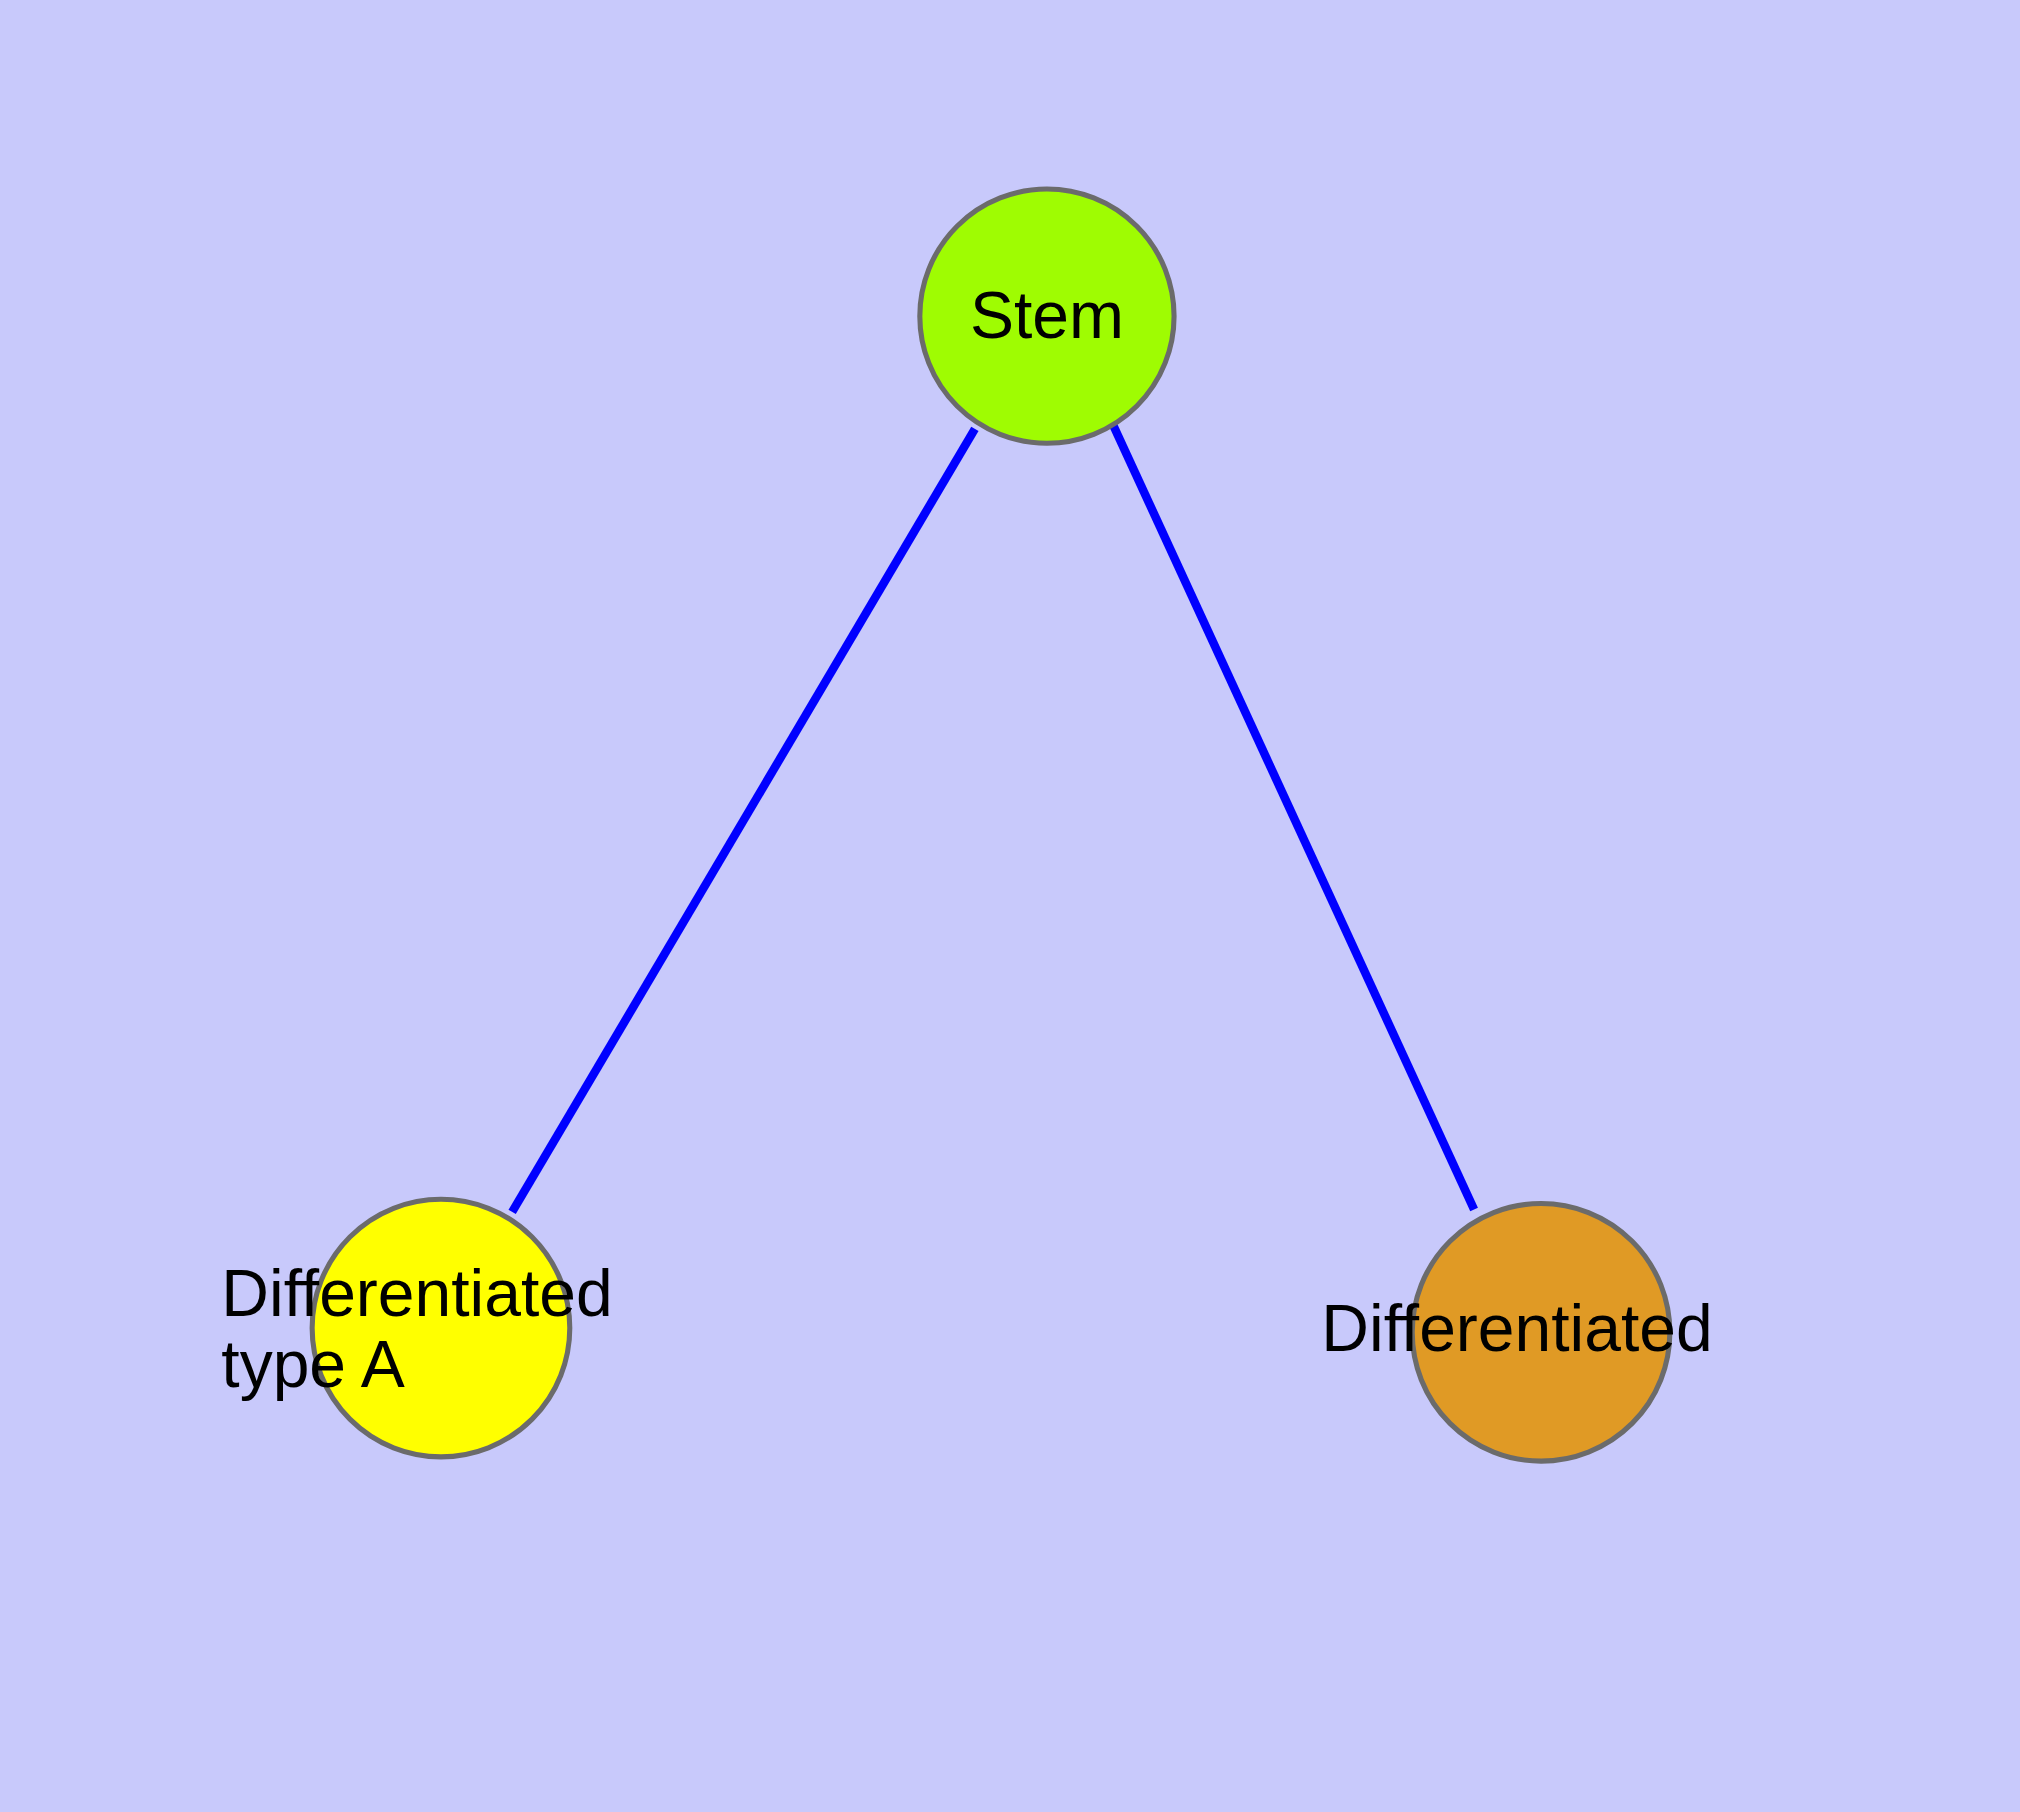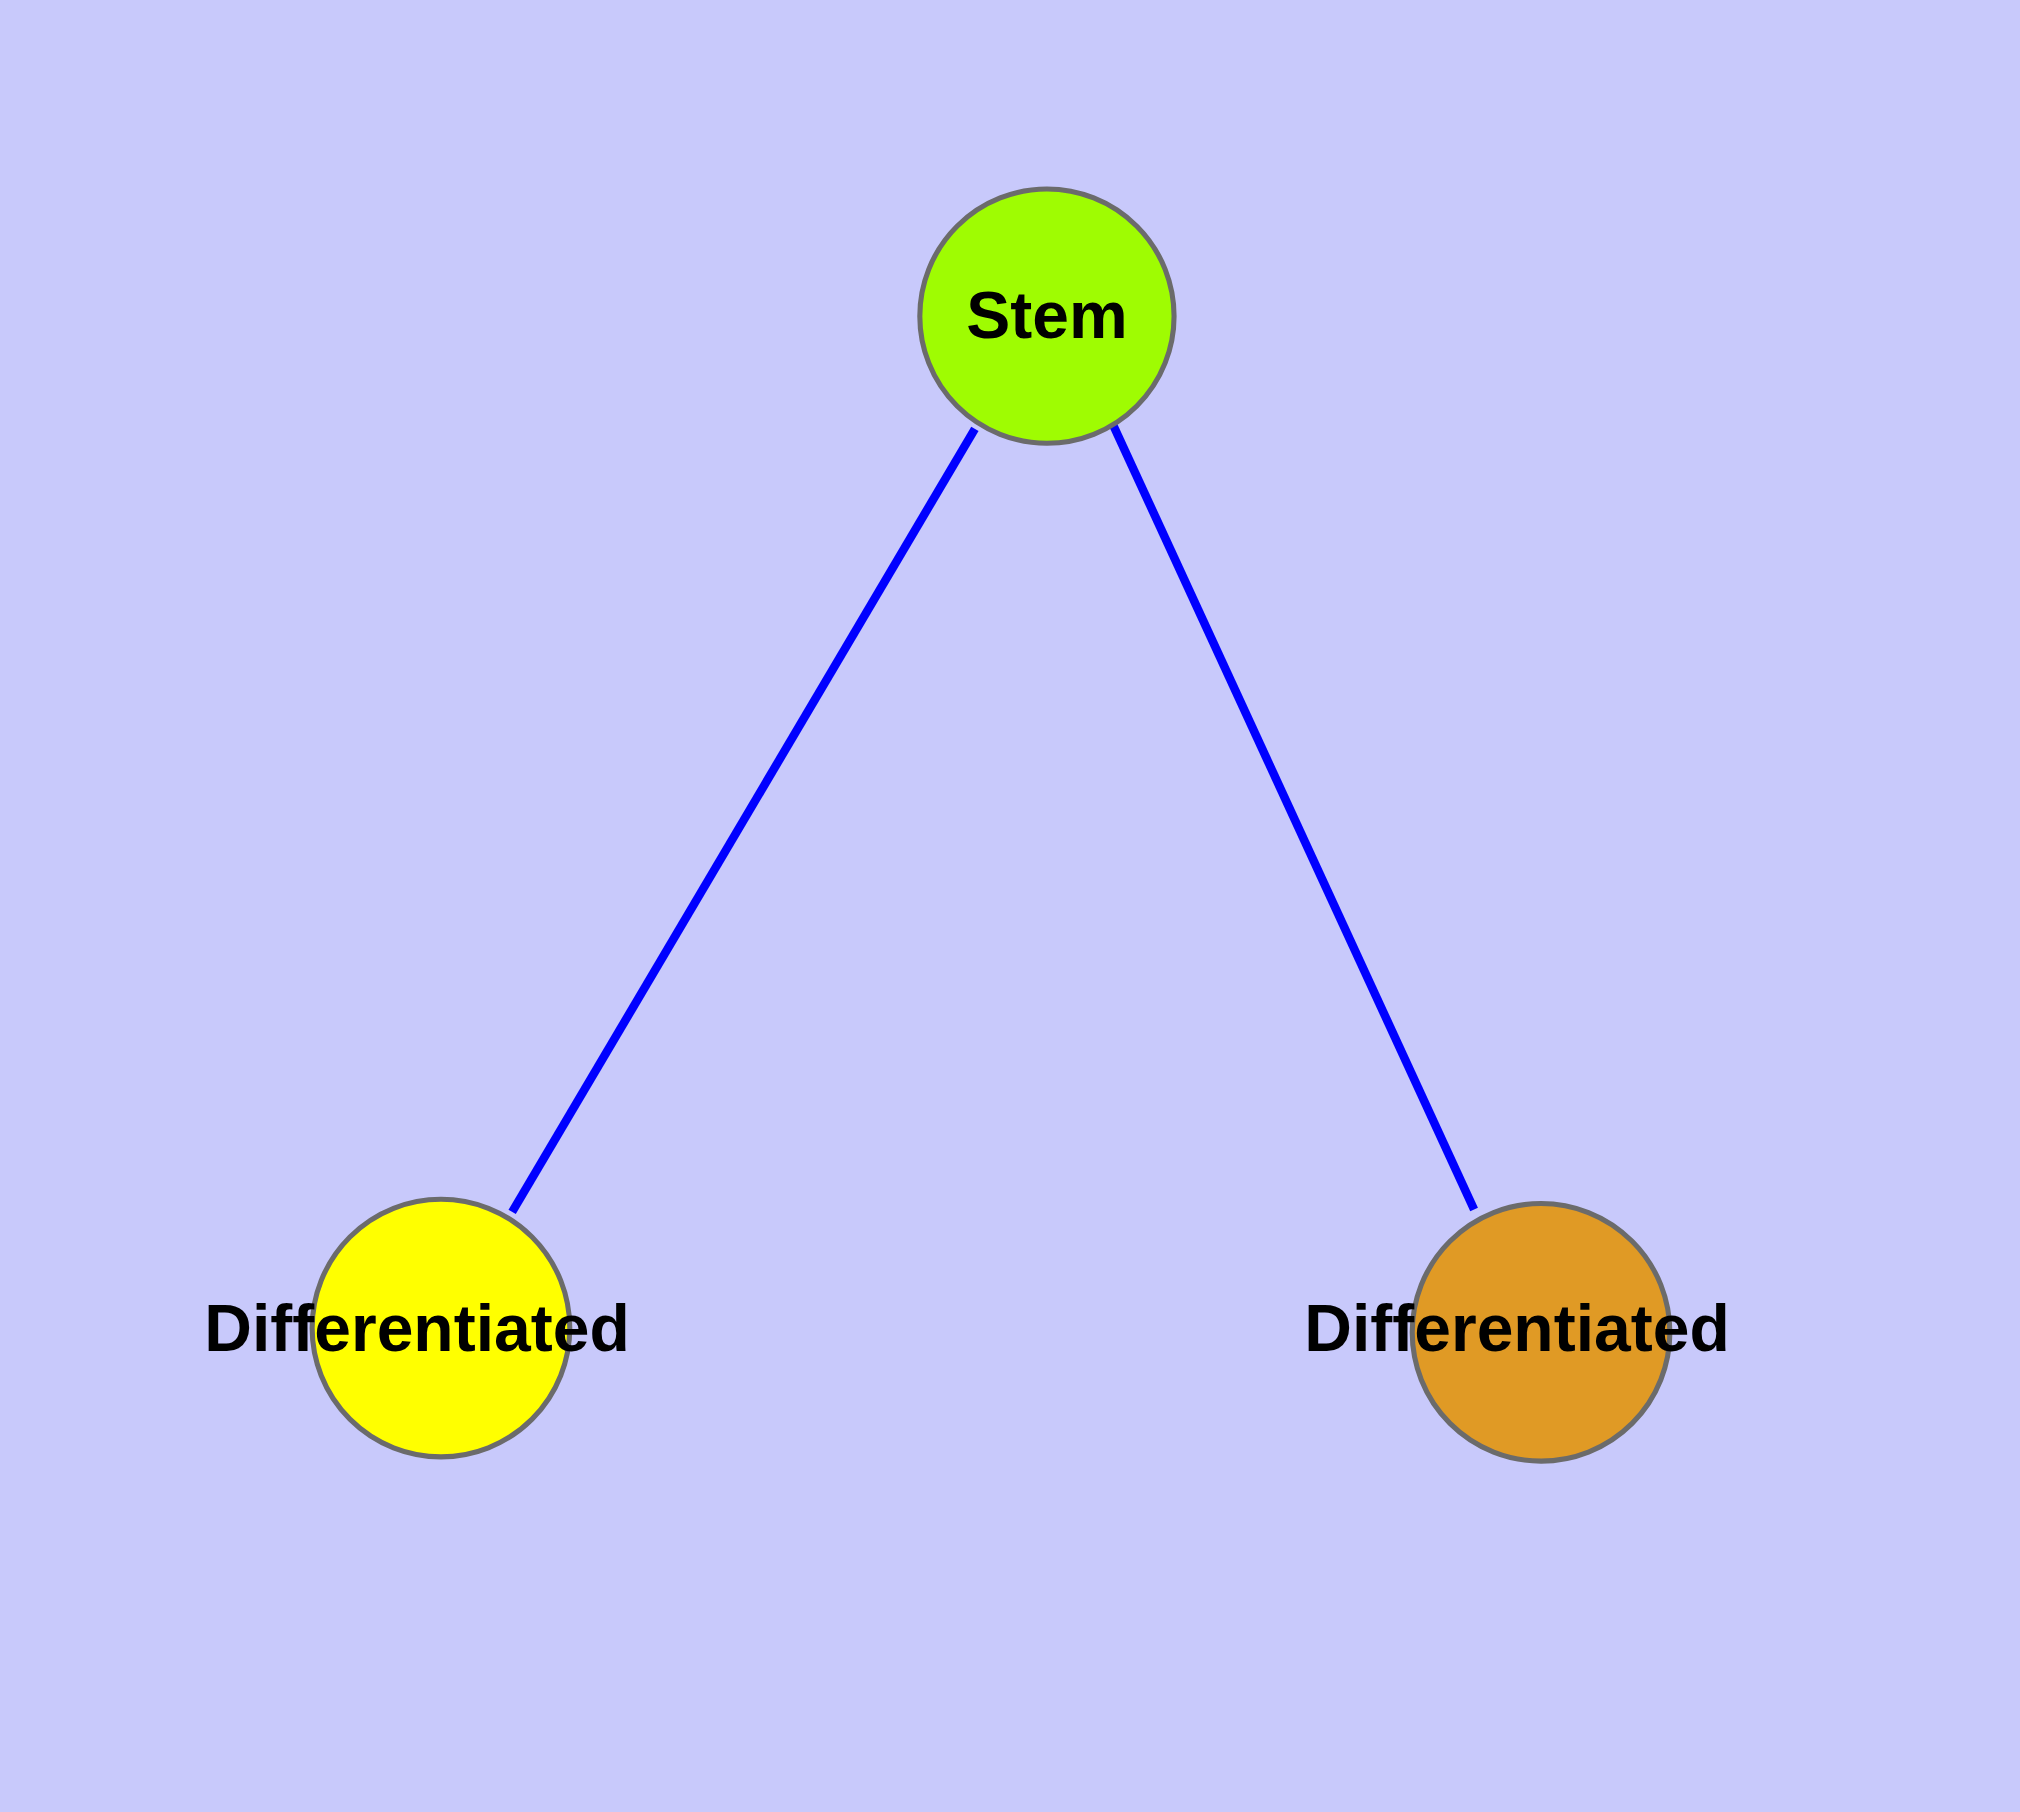--- a/index.html
+++ b/index.html
@@ -18,21 +18,21 @@
     position: absolute;
     left: 0;
     top: 0;
     width: 2021px;
     height: 1812px;
     display: block;
   }
   .node-label {
     position: absolute;
     font-family: "Liberation Sans", sans-serif;
-    font-weight: bold;
+    font-weight: normal;
     color: #000000;
     white-space: pre;
     line-height: 1.08;
     pointer-events: none;
     transform: translate(-50%, -50%);
   }
 </style>
 </head>
 <body>
 
@@ -46,18 +46,18 @@
       </g>
     <g id="node-layer">
         <circle cx="1235" cy="373" r="150" fill="#9ffc02" stroke="#6b6b6b" stroke-width="6"></circle>
         <circle cx="520" cy="1567" r="152" fill="#ffff00" stroke="#6b6b6b" stroke-width="6"></circle>
         <circle cx="1818" cy="1572" r="152" fill="#e09a25" stroke="#6b6b6b" stroke-width="6"></circle>
       </g>
   </svg>
 
   <div id="label-layer">
       <div class="node-label" style="left: 1047px; top: 316px; font-size: 66px; color: rgb(0, 0, 0);"><div>Stem</div></div>
-      <div class="node-label" style="left: 417px; top: 1329px; font-size: 66px; color: rgb(0, 0, 0);"><div>Differentiated</div></div>
+      <div class="node-label" style="left: 417px; top: 1329px; font-size: 66px; color: rgb(0, 0, 0);"><div>Differentiated</div><div>type A</div></div>
       <div class="node-label" style="left: 1517px; top: 1329px; font-size: 66px; color: rgb(0, 0, 0);"><div>Differentiated</div></div>
     </div>
 
 </div>
 
 
 </body></html>

